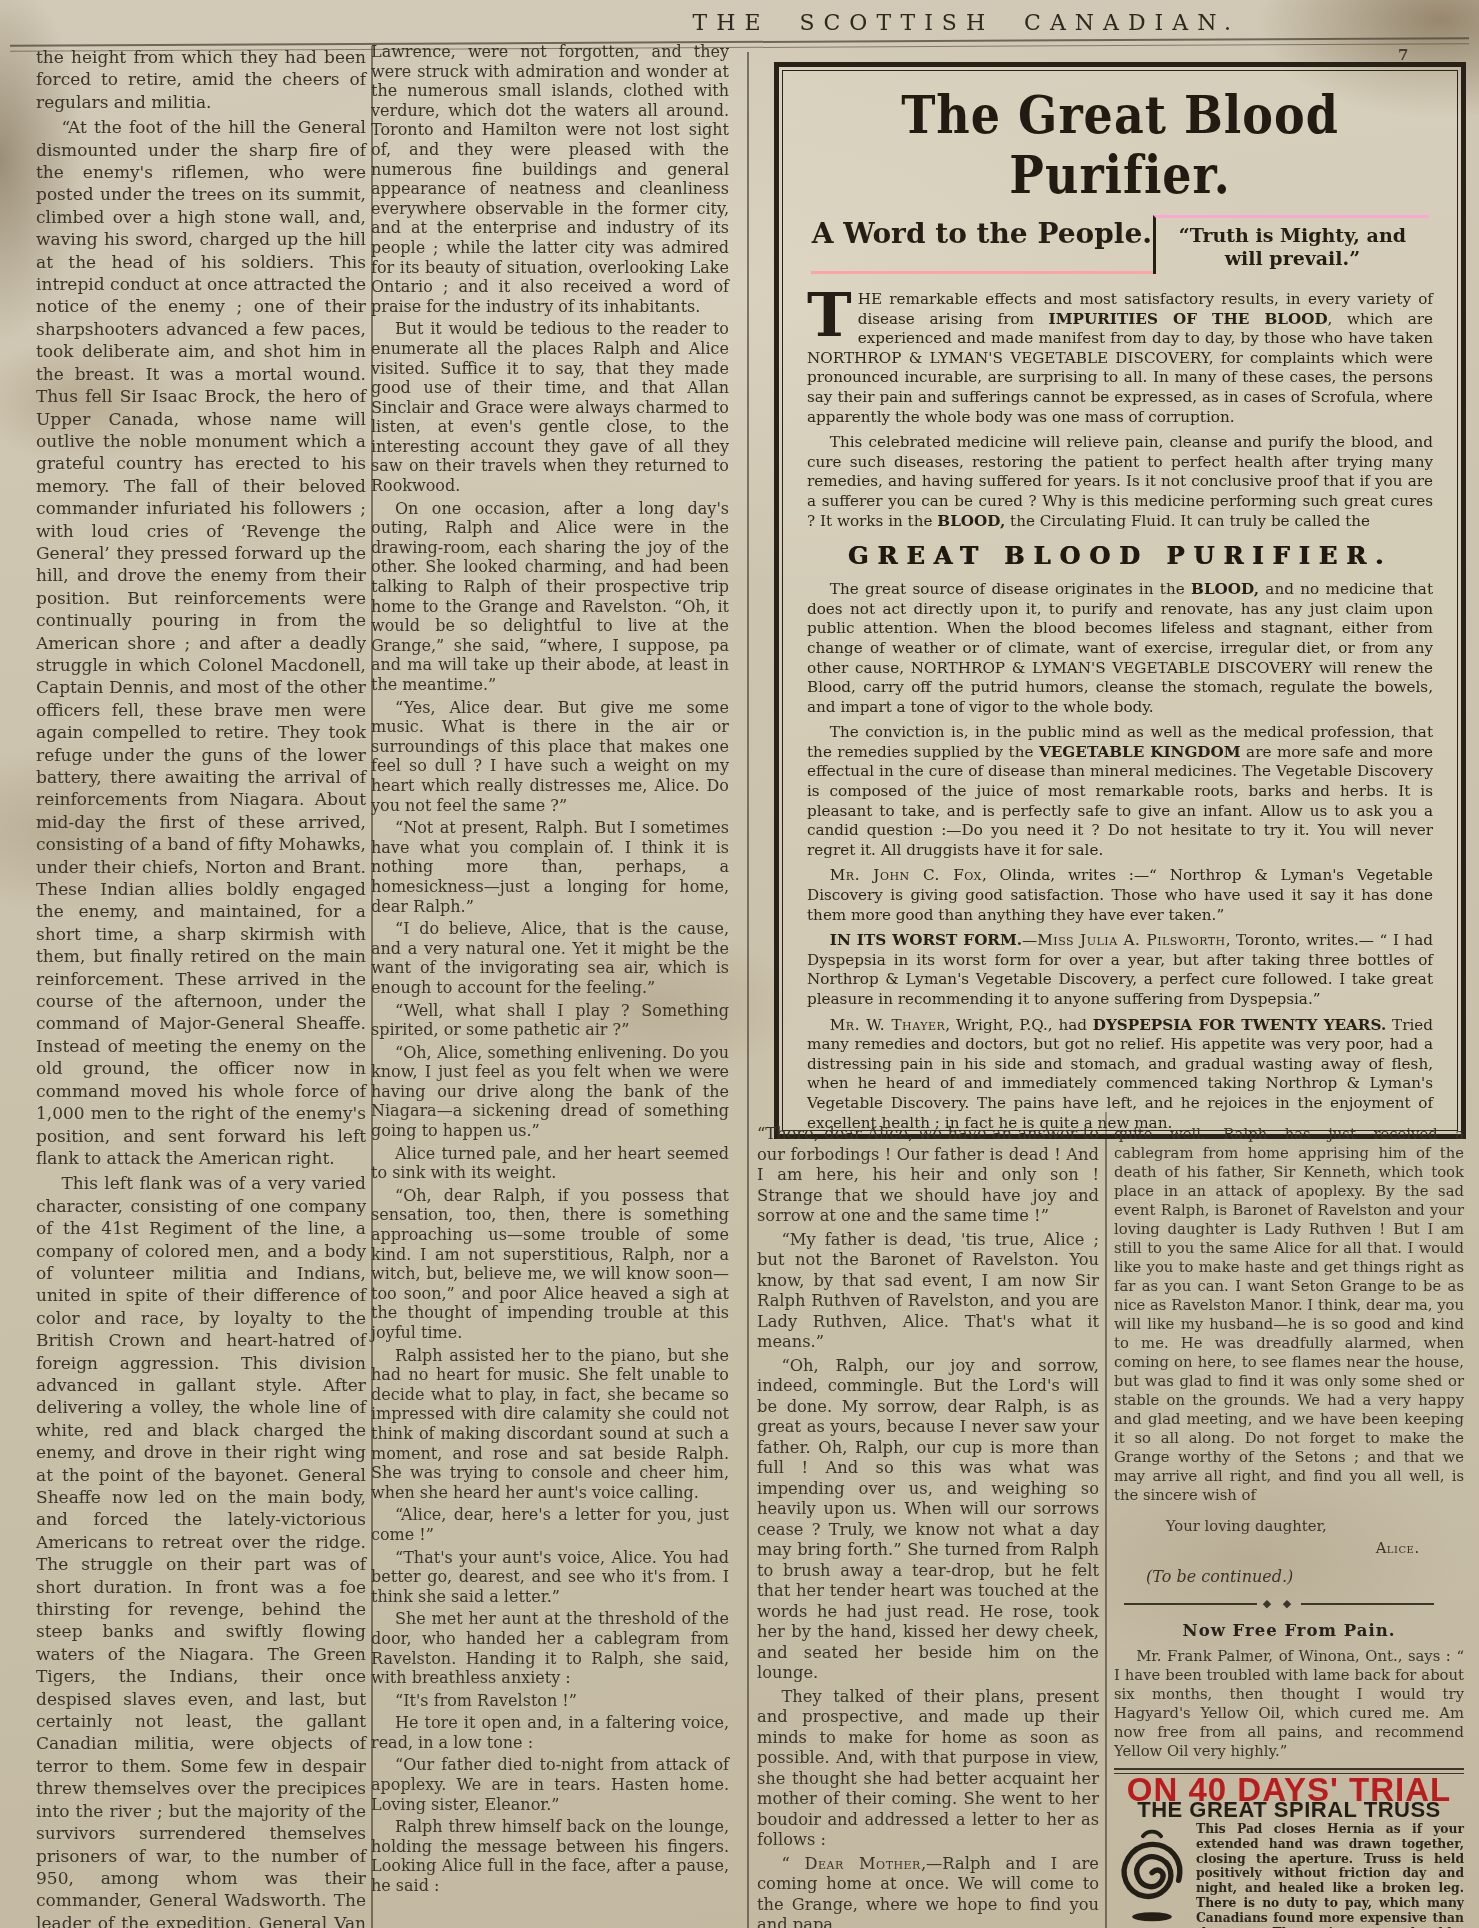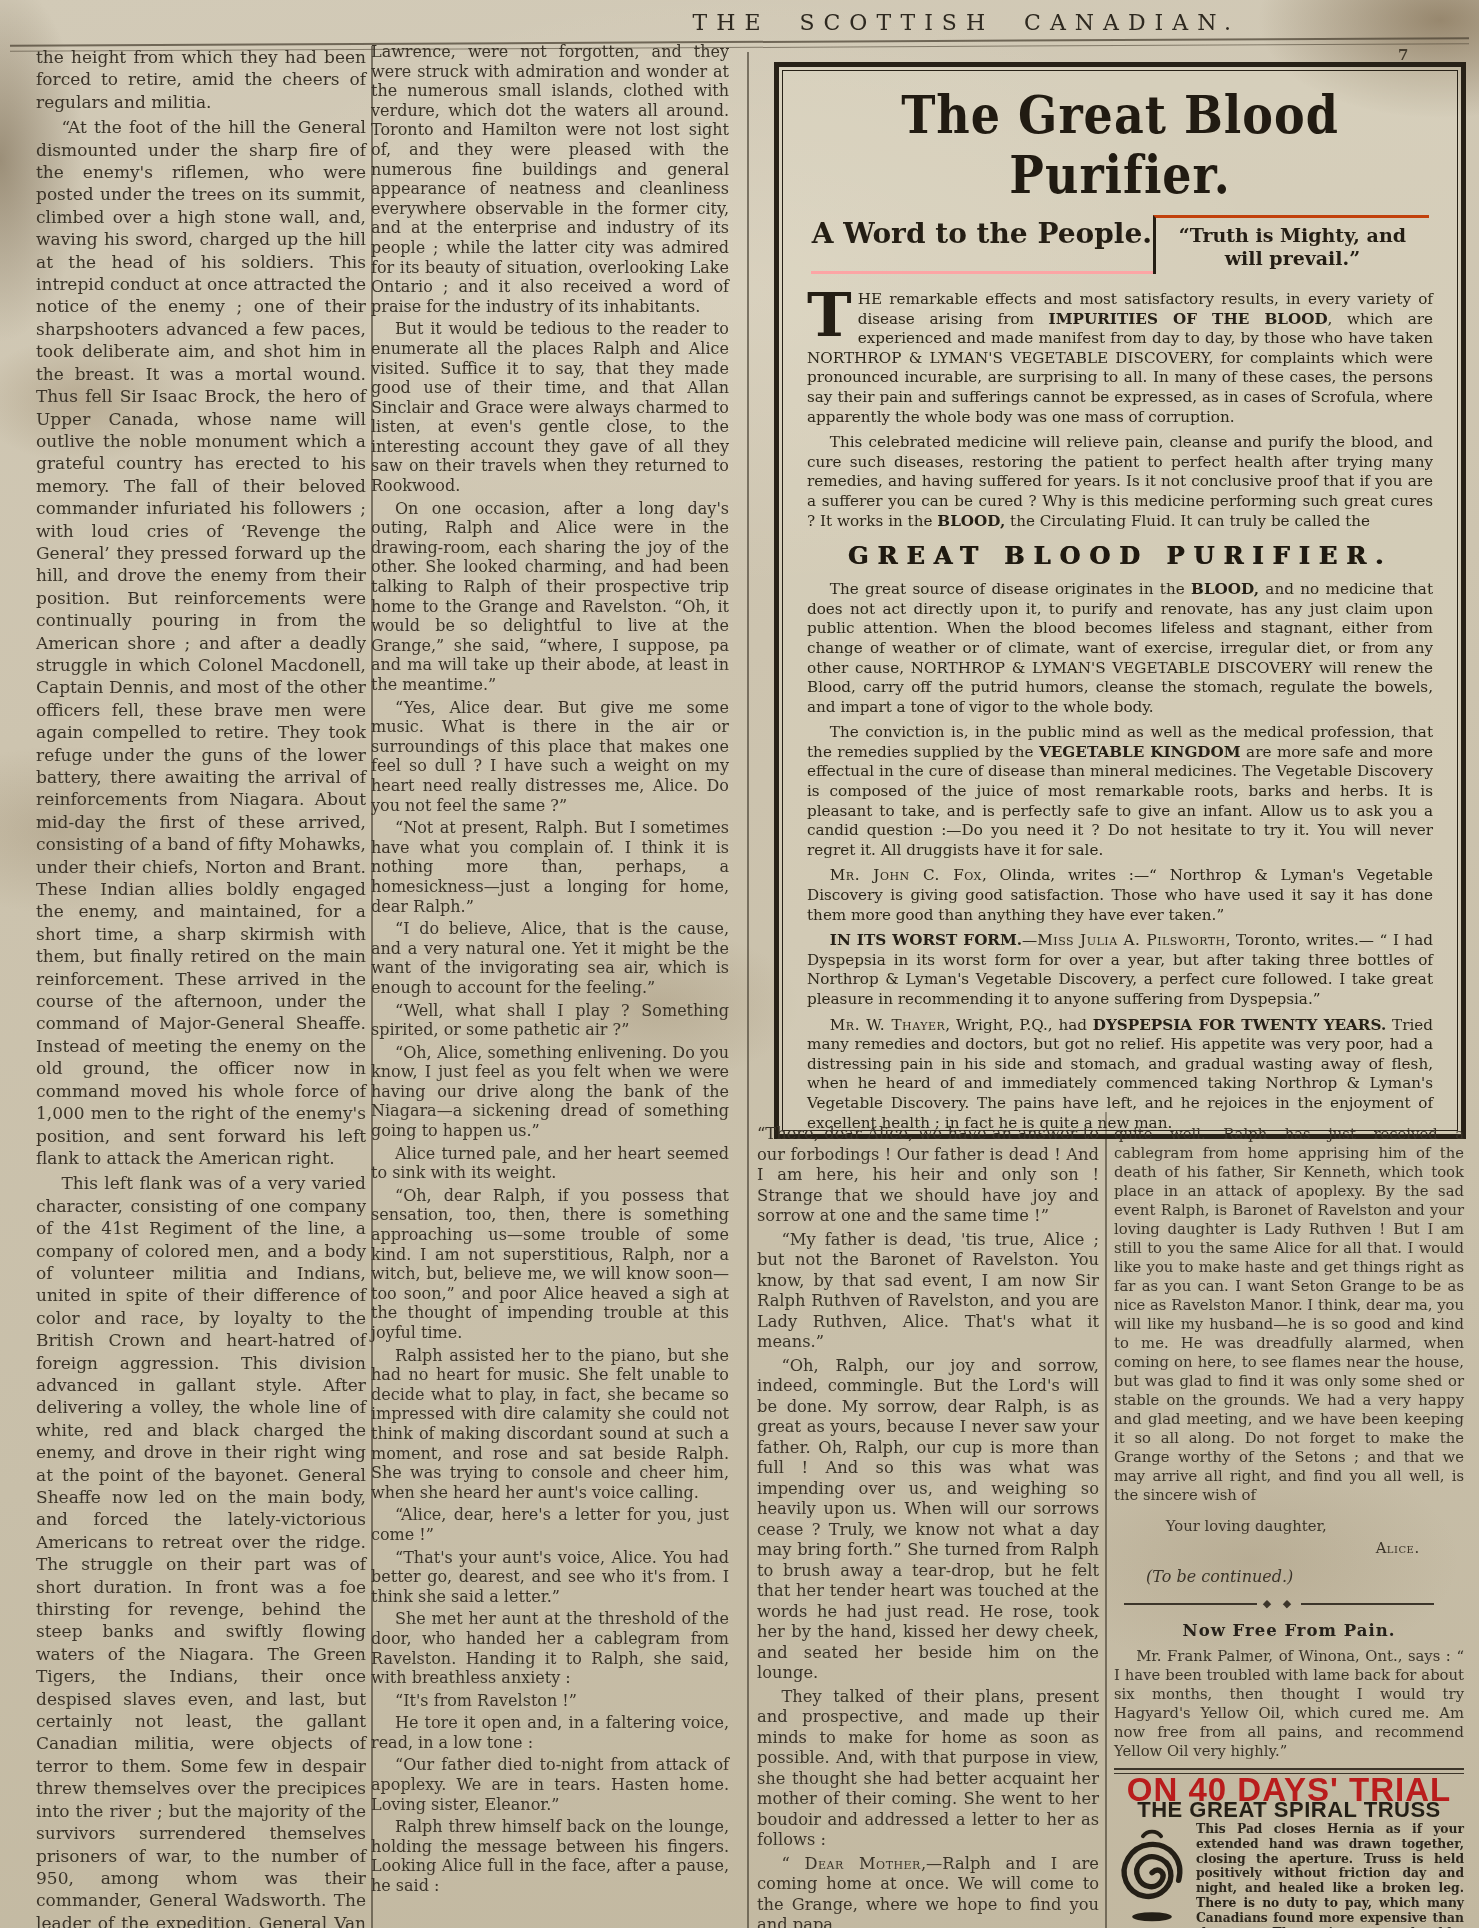--- a/index.html
+++ b/index.html
@@ -44,21 +44,21 @@
   #ad{position:absolute;left:736px;top:62px;width:692px;height:1077px;
     border:5px solid #272117;box-sizing:border-box;background:rgba(233,226,209,.25);margin-left:38px;}
   #ad-inner{position:absolute;left:3px;top:3px;right:3px;bottom:3px;
     border:1px solid #272117;padding:6px 24px 0 24px;box-sizing:border-box;overflow:hidden;}
   #ad-title{font-size:46px;font-weight:bold;text-align:center;color:#211b12;
     letter-spacing:1px;margin:14px 0 16px 0;transform:scaleY(1.12);}
   #ad-subhead{display:flex;align-items:stretch;margin:0 4px 16px 4px;}
   #ad-word{flex:1.35;font-size:28px;font-weight:bold;text-align:center;color:#241e14;
     padding:2px 0 10px 0;border-bottom:3px solid #fca5a5;}
   #ad-truth{flex:1;font-size:19px;font-weight:bold;text-align:center;color:#241e14;
-    border-left:3px solid #241e14;border-top:3px solid #c2410c;padding:6px 10px 4px 10px;line-height:23px;}
+    border-left:3px solid #241e14;border-top:3px solid #f9a8d4;padding:6px 10px 4px 10px;line-height:23px;}
   #ad .body p{font-size:15.2px;line-height:19.6px;margin:0 0 6px 0;color:#2c2619;}
   .dc{float:left;font-size:60px;line-height:46px;font-weight:bold;padding:2px 6px 0 0;color:#241e14;}
   #ad .lead{text-indent:0;}
   #ad-heading{font-size:24px;font-weight:bold;text-align:center;letter-spacing:9px;
     color:#1f1910;margin:10px 0 10px 0;text-shadow:.8px 0 #1f1910;}
   
   .sig1{text-indent:3.5em;margin-top:12px;}
   .sig2{text-align:right;padding-right:3em;margin-top:2px;}
   .continued{font-style:italic;text-indent:2em;font-size:16px;margin:10px 0 8px 0;}
   .orn{display:flex;align-items:center;margin:4px 30px 8px 10px;color:#3c352a;}
@@ -89,21 +89,21 @@
 <div class="col tx" id="col1">
     <p>the height from which they had been forced to retire, amid the cheers of regulars and militia.</p>
     <p>“At the foot of the hill the General dismounted under the sharp fire of the enemy's riflemen, who were posted under the trees on its summit, climbed over a high stone wall, and, waving his sword, charged up the hill at the head of his soldiers.  This intrepid conduct at once attracted the notice of the enemy ; one of their sharpshooters advanced a few paces, took deliberate aim, and shot him in the breast.  It was a mortal wound.  Thus fell Sir Isaac Brock, the hero of Upper Canada, whose name will outlive the noble monument which a grateful country has erected to his memory.  The fall of their beloved commander infuriated his followers ; with loud cries of ‘Revenge the General’ they pressed forward up the hill, and drove the enemy from their position.  But reinforcements were continually pouring in from the American shore ; and after a deadly struggle in which Colonel Macdonell, Captain Dennis, and most of the other officers fell, these brave men were again compelled to retire.  They took refuge under the guns of the lower battery, there awaiting the arrival of reinforcements from Niagara.  About mid-day the first of these arrived, consisting of a band of fifty Mohawks, under their chiefs, Norton and Brant.  These Indian allies boldly engaged the enemy, and maintained, for a short time, a sharp skirmish with them, but finally retired on the main reinforcement.  These arrived in the course of the afternoon, under the command of Major-General Sheaffe.  Instead of meeting the enemy on the old ground, the officer now in command moved his whole force of 1,000 men to the right of the enemy's position, and sent forward his left flank to attack the American right.</p>
     <p>This left flank was of a very varied character, consisting of one company of the 41st Regiment of the line, a company of colored men, and a body of volunteer militia and Indians, united in spite of their difference of color and race, by loyalty to the British Crown and heart-hatred of foreign aggression.  This division advanced in gallant style.  After delivering a volley, the whole line of white, red and black charged the enemy, and drove in their right wing at the point of the bayonet.  General Sheaffe now led on the main body, and forced the lately-victorious Americans to retreat over the ridge.  The struggle on their part was of short duration.  In front was a foe thirsting for revenge, behind the steep banks and swiftly flowing waters of the Niagara.  The Green Tigers, the Indians, their once despised slaves even, and last, but certainly not least, the gallant Canadian militia, were objects of terror to them.  Some few in despair threw themselves over the precipices into the river ; but the majority of the survivors surrendered themselves prisoners of war, to the number of 950, among whom was their commander, General Wadsworth.  The leader of the expedition, General Van Rensellaer, had retired to Lewiston, as he said, for reinforcements, in the early part of the day.  The loss of the Americans in this memorable action was about 500 killed and wounded, while that of the Canadian forces amounted to 150.  Throughout Canada the news of the victory of Queenston Heights awakened universal joy and enthusiasm, second only to that with which the taking of Detroit was hailed.  But the joy and enthusiasm were damped by the sad tidings that he who had first taught Canada's sons the way to victory, had given his life for her defence, and slept in a soldier's grave with many of her best and bravest.”</p>
   </div>
 
 <div class="col tx" id="col2">
     <p>Lawrence, were not forgotten, and they were struck with admiration and wonder at the numerous small islands, clothed with verdure, which dot the waters all around.  Toronto and Hamilton were not lost sight of, and they were pleased with the numerous fine buildings and general appearance of neatness and cleanliness everywhere observable in the former city, and at the enterprise and industry of its people ; while the latter city was admired for its beauty of situation, overlooking Lake Ontario ; and it also received a word of praise for the industry of its inhabitants.</p>
     <p>But it would be tedious to the reader to enumerate all the places Ralph and Alice visited.  Suffice it to say, that they made good use of their time, and that Allan Sinclair and Grace were always charmed to listen, at even's gentle close, to the interesting account they gave of all they saw on their travels when they returned to Rookwood.</p>
     <p>On one occasion, after a long day's outing, Ralph and Alice were in the drawing-room, each sharing the joy of the other.  She looked charming, and had been talking to Ralph of their prospective trip home to the Grange and Ravelston.  “Oh, it would be so delightful to live at the Grange,” she said, “where, I suppose, pa and ma will take up their abode, at least in the meantime.”</p>
-    <p>“Yes, Alice dear.  But give me some music.  What is there in the air or surroundings of this place that makes one feel so dull ?  I have such a weight on my heart need really distresses me, Alice.  Do you not feel the same ?”</p>
+    <p>“Yes, Alice dear.  But give me some music.  What is there in the air or surroundings of this place that makes one feel so dull ?  I have such a weight on my heart which really distresses me, Alice.  Do you not feel the same ?”</p>
     <p>“Not at present, Ralph.  But I sometimes have what you complain of. I think it is nothing more than, perhaps, a homesickness—just a longing for home, dear Ralph.”</p>
     <p>“I do believe, Alice, that is the cause, and a very natural one.  Yet it might be the want of the invigorating sea air, which is enough to account for the feeling.”</p>
     <p>“Well, what shall I play ?  Something spirited, or some pathetic air ?”</p>
     <p>“Oh, Alice, something enlivening. Do you know, I just feel as you felt when we were having our drive along the bank of the Niagara—a sickening dread of something going to happen us.”</p>
     <p>Alice turned pale, and her heart seemed to sink with its weight.</p>
     <p>“Oh, dear Ralph, if you possess that sensation, too, then, there is something approaching us—some trouble of some kind.  I am not superstitious, Ralph, nor a witch, but, believe me, we will know soon—too soon,” and poor Alice heaved a sigh at the thought of impending trouble at this joyful time.</p>
     <p>Ralph assisted her to the piano, but she had no heart for music.  She felt unable to decide what to play, in fact, she became so impressed with dire calamity she could not think of making discordant sound at such a moment, and rose and sat beside Ralph.  She was trying to console and cheer him, when she heard her aunt's voice calling.</p>
     <p>“Alice, dear, here's a letter for you, just come !”</p>
     <p>“That's your aunt's voice, Alice. You had better go, dearest, and see who it's from.  I think she said a letter.”</p>
     <p>She met her aunt at the threshold of the door, who handed her a cablegram from Ravelston.  Handing it to Ralph, she said, with breathless anxiety :</p>

